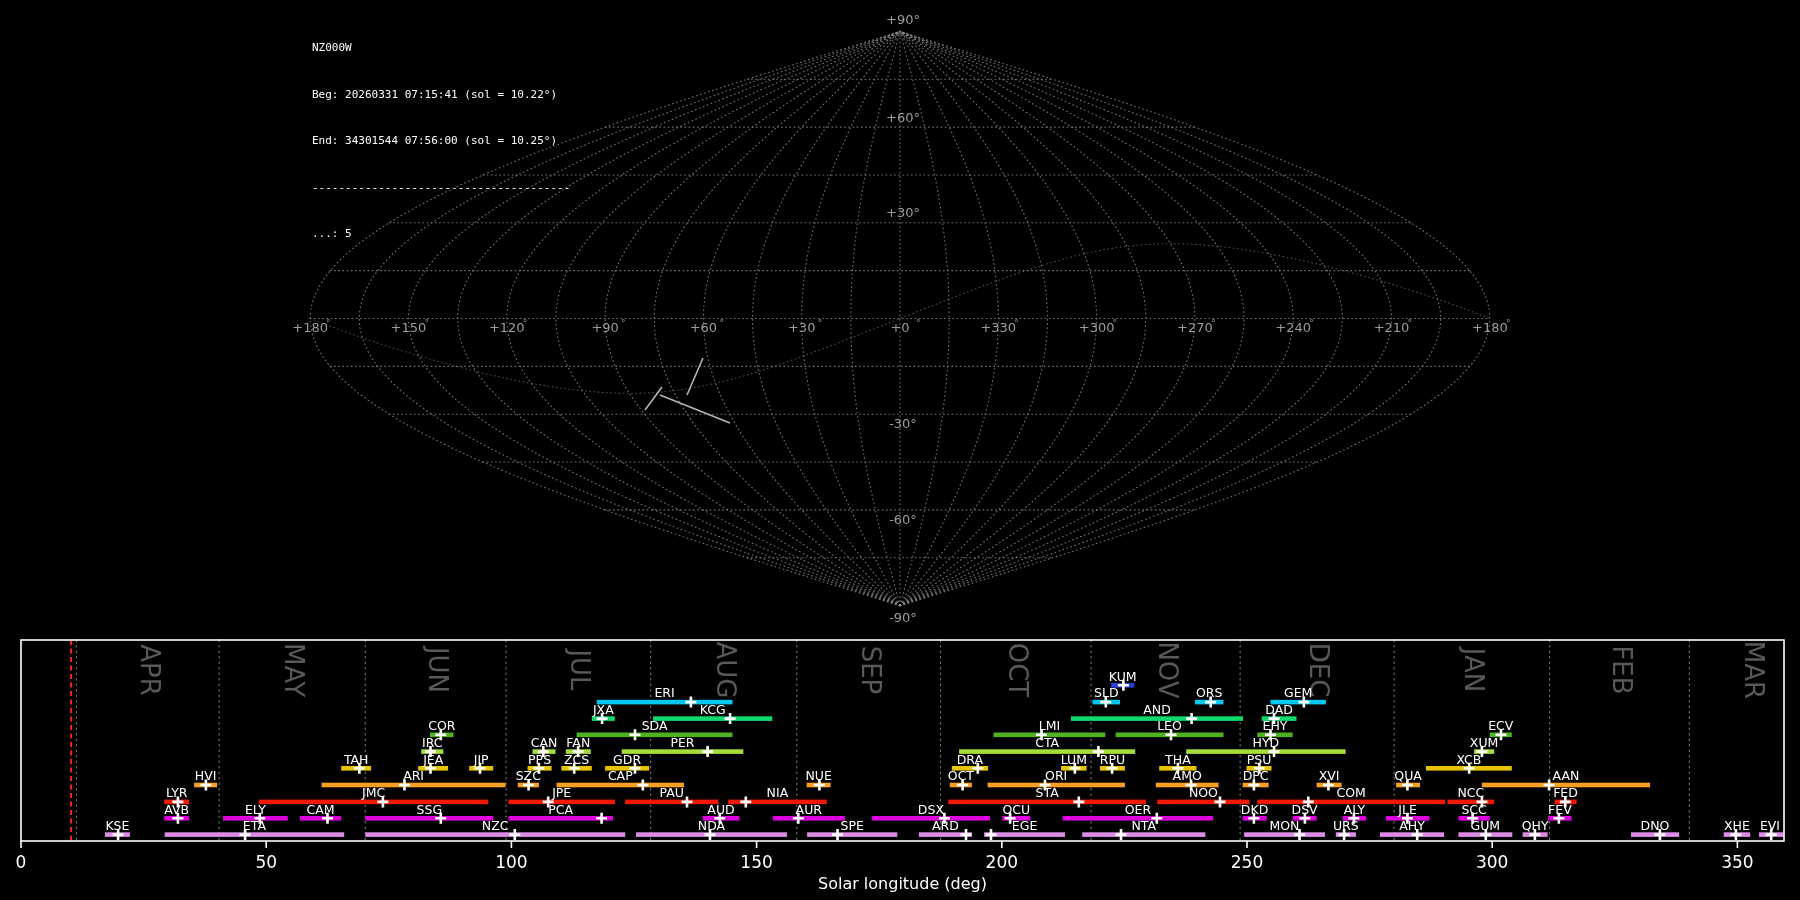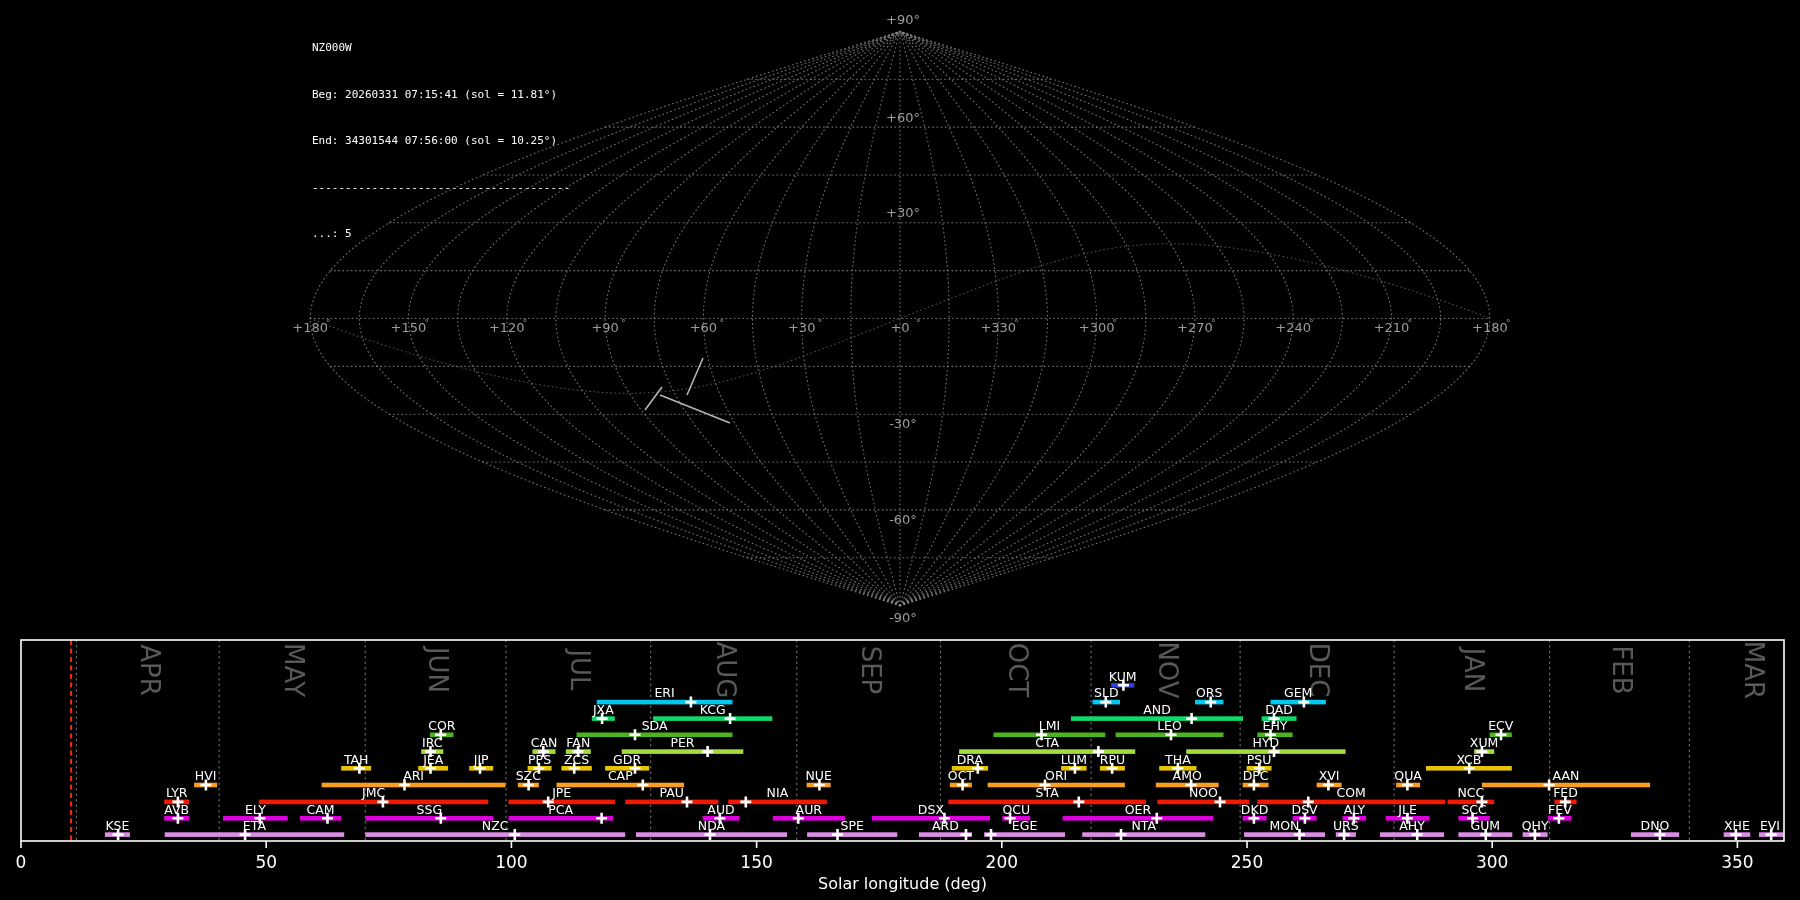--- a/index.html
+++ b/index.html
@@ -12,21 +12,21 @@
   #skymap{top:0;}
   #timeline{top:0;}
   text{font-family:"DejaVu Sans",sans-serif;}
 </style>
 </head>
 <body>
 
 <div id="screen">
   <div id="header">
     <div>NZ000W</div>
-    <div>Beg: 20260331 07:15:41 (sol = 11.81°)</div>
+    <div>Beg: 20260331 07:15:41 (sol = 10.22°)</div>
     <div>End: 34301544 07:56:00 (sol = 10.25°)</div>
     <div>---------------------------------------</div>
     <div>...: 5</div>
   </div>
   <svg id="skymap" width="1800" height="636" viewBox="0 0 1800 636">
       <path d="M900.0 605.6 L879.4 599.2 L858.9 592.8 L838.3 586.5 L817.9 580.1 L797.6 573.7 L777.4 567.3 L757.3 560.9 L737.4 554.6 L717.7 548.2 L698.3 541.8 L679.0 535.4 L660.1 529.0 L641.4 522.7 L623.1 516.3 L605.1 509.9 L587.4 503.5 L570.2 497.1 L553.3 490.8 L536.8 484.4 L520.8 478.0 L505.3 471.6 L490.2 465.2 L475.7 458.9 L461.6 452.5 L448.1 446.1 L435.2 439.7 L422.8 433.3 L411.0 427.0 L399.8 420.6 L389.2 414.2 L379.2 407.8 L369.8 401.4 L361.1 395.1 L353.1 388.7 L345.7 382.3 L339.0 375.9 L333.0 369.5 L327.7 363.2 L323.0 356.8 L319.1 350.4 L315.9 344.0 L313.4 337.6 L311.6 331.3 L310.5 324.9 L310.1 318.5 L310.5 312.1 L311.6 305.7 L313.4 299.4 L315.9 293.0 L319.1 286.6 L323.0 280.2 L327.7 273.8 L333.0 267.5 L339.0 261.1 L345.7 254.7 L353.1 248.3 L361.1 241.9 L369.8 235.6 L379.2 229.2 L389.2 222.8 L399.8 216.4 L411.0 210.0 L422.8 203.7 L435.2 197.3 L448.1 190.9 L461.6 184.5 L475.7 178.1 L490.2 171.8 L505.3 165.4 L520.8 159.0 L536.8 152.6 L553.3 146.2 L570.2 139.9 L587.4 133.5 L605.1 127.1 L623.1 120.7 L641.4 114.3 L660.1 108.0 L679.0 101.6 L698.3 95.2 L717.7 88.8 L737.4 82.4 L757.3 76.1 L777.4 69.7 L797.6 63.3 L817.9 56.9 L838.3 50.5 L858.9 44.2 L879.4 37.8 L900.0 31.4 " fill="none" stroke="#8d8d8d" stroke-width="1.1" stroke-dasharray="0.8 3.4" stroke-linecap="round" opacity="0.8"></path>
       <path d="M900.0 605.6 L881.1 599.2 L862.3 592.8 L843.5 586.5 L824.7 580.1 L806.1 573.7 L787.6 567.3 L769.2 560.9 L751.0 554.6 L732.9 548.2 L715.1 541.8 L697.4 535.4 L680.1 529.0 L663.0 522.7 L646.2 516.3 L629.6 509.9 L613.5 503.5 L597.6 497.1 L582.2 490.8 L567.1 484.4 L552.4 478.0 L538.2 471.6 L524.4 465.2 L511.0 458.9 L498.2 452.5 L485.8 446.1 L473.9 439.7 L462.6 433.3 L451.7 427.0 L441.5 420.6 L431.7 414.2 L422.6 407.8 L414.0 401.4 L406.0 395.1 L398.7 388.7 L391.9 382.3 L385.8 375.9 L380.2 369.5 L375.4 363.2 L371.1 356.8 L367.5 350.4 L364.6 344.0 L362.3 337.6 L360.6 331.3 L359.6 324.9 L359.3 318.5 L359.6 312.1 L360.6 305.7 L362.3 299.4 L364.6 293.0 L367.5 286.6 L371.1 280.2 L375.4 273.8 L380.2 267.5 L385.8 261.1 L391.9 254.7 L398.7 248.3 L406.0 241.9 L414.0 235.6 L422.6 229.2 L431.7 222.8 L441.5 216.4 L451.7 210.0 L462.6 203.7 L473.9 197.3 L485.8 190.9 L498.2 184.5 L511.0 178.1 L524.4 171.8 L538.2 165.4 L552.4 159.0 L567.1 152.6 L582.2 146.2 L597.6 139.9 L613.5 133.5 L629.6 127.1 L646.2 120.7 L663.0 114.3 L680.1 108.0 L697.4 101.6 L715.1 95.2 L732.9 88.8 L751.0 82.4 L769.2 76.1 L787.6 69.7 L806.1 63.3 L824.7 56.9 L843.5 50.5 L862.3 44.2 L881.1 37.8 L900.0 31.4 " fill="none" stroke="#8d8d8d" stroke-width="1.1" stroke-dasharray="0.8 3.4" stroke-linecap="round" opacity="0.8"></path>
       <path d="M900.0 605.6 L882.8 599.2 L865.7 592.8 L848.6 586.5 L831.6 580.1 L814.6 573.7 L797.8 567.3 L781.1 560.9 L764.5 554.6 L748.1 548.2 L731.9 541.8 L715.9 535.4 L700.1 529.0 L684.5 522.7 L669.2 516.3 L654.2 509.9 L639.5 503.5 L625.1 497.1 L611.1 490.8 L597.4 484.4 L584.0 478.0 L571.1 471.6 L558.5 465.2 L546.4 458.9 L534.7 452.5 L523.5 446.1 L512.7 439.7 L502.3 433.3 L492.5 427.0 L483.1 420.6 L474.3 414.2 L466.0 407.8 L458.2 401.4 L450.9 395.1 L444.2 388.7 L438.1 382.3 L432.5 375.9 L427.5 369.5 L423.1 363.2 L419.2 356.8 L415.9 350.4 L413.2 344.0 L411.1 337.6 L409.6 331.3 L408.7 324.9 L408.4 318.5 L408.7 312.1 L409.6 305.7 L411.1 299.4 L413.2 293.0 L415.9 286.6 L419.2 280.2 L423.1 273.8 L427.5 267.5 L432.5 261.1 L438.1 254.7 L444.2 248.3 L450.9 241.9 L458.2 235.6 L466.0 229.2 L474.3 222.8 L483.1 216.4 L492.5 210.0 L502.3 203.7 L512.7 197.3 L523.5 190.9 L534.7 184.5 L546.4 178.1 L558.5 171.8 L571.1 165.4 L584.0 159.0 L597.4 152.6 L611.1 146.2 L625.1 139.9 L639.5 133.5 L654.2 127.1 L669.2 120.7 L684.5 114.3 L700.1 108.0 L715.9 101.6 L731.9 95.2 L748.1 88.8 L764.5 82.4 L781.1 76.1 L797.8 69.7 L814.6 63.3 L831.6 56.9 L848.6 50.5 L865.7 44.2 L882.8 37.8 L900.0 31.4 " fill="none" stroke="#8d8d8d" stroke-width="1.1" stroke-dasharray="0.8 3.4" stroke-linecap="round" opacity="0.8"></path>
       <path d="M900.0 605.6 L884.6 599.2 L869.1 592.8 L853.8 586.5 L838.4 580.1 L823.2 573.7 L808.0 567.3 L793.0 560.9 L778.1 554.6 L763.3 548.2 L748.7 541.8 L734.3 535.4 L720.1 529.0 L706.1 522.7 L692.3 516.3 L678.8 509.9 L665.6 503.5 L652.6 497.1 L640.0 490.8 L627.6 484.4 L615.6 478.0 L604.0 471.6 L592.7 465.2 L581.8 458.9 L571.2 452.5 L561.1 446.1 L551.4 439.7 L542.1 433.3 L533.2 427.0 L524.8 420.6 L516.9 414.2 L509.4 407.8 L502.4 401.4 L495.9 395.1 L489.8 388.7 L484.3 382.3 L479.3 375.9 L474.7 369.5 L470.7 363.2 L467.3 356.8 L464.3 350.4 L461.9 344.0 L460.0 337.6 L458.7 331.3 L457.9 324.9 L457.6 318.5 L457.9 312.1 L458.7 305.7 L460.0 299.4 L461.9 293.0 L464.3 286.6 L467.3 280.2 L470.7 273.8 L474.7 267.5 L479.3 261.1 L484.3 254.7 L489.8 248.3 L495.9 241.9 L502.4 235.6 L509.4 229.2 L516.9 222.8 L524.8 216.4 L533.2 210.0 L542.1 203.7 L551.4 197.3 L561.1 190.9 L571.2 184.5 L581.8 178.1 L592.7 171.8 L604.0 165.4 L615.6 159.0 L627.6 152.6 L640.0 146.2 L652.6 139.9 L665.6 133.5 L678.8 127.1 L692.3 120.7 L706.1 114.3 L720.1 108.0 L734.3 101.6 L748.7 95.2 L763.3 88.8 L778.1 82.4 L793.0 76.1 L808.0 69.7 L823.2 63.3 L838.4 56.9 L853.8 50.5 L869.1 44.2 L884.6 37.8 L900.0 31.4 " fill="none" stroke="#8d8d8d" stroke-width="1.1" stroke-dasharray="0.8 3.4" stroke-linecap="round" opacity="0.8"></path>
       <path d="M900.0 605.6 L886.3 599.2 L872.6 592.8 L858.9 586.5 L845.3 580.1 L831.7 573.7 L818.2 567.3 L804.9 560.9 L791.6 554.6 L778.5 548.2 L765.5 541.8 L752.7 535.4 L740.1 529.0 L727.6 522.7 L715.4 516.3 L703.4 509.9 L691.6 503.5 L680.1 497.1 L668.9 490.8 L657.9 484.4 L647.2 478.0 L636.9 471.6 L626.8 465.2 L617.1 458.9 L607.8 452.5 L598.8 446.1 L590.1 439.7 L581.9 433.3 L574.0 427.0 L566.5 420.6 L559.4 414.2 L552.8 407.8 L546.6 401.4 L540.8 395.1 L535.4 388.7 L530.5 382.3 L526.0 375.9 L522.0 369.5 L518.4 363.2 L515.4 356.8 L512.7 350.4 L510.6 344.0 L508.9 337.6 L507.7 331.3 L507.0 324.9 L506.8 318.5 L507.0 312.1 L507.7 305.7 L508.9 299.4 L510.6 293.0 L512.7 286.6 L515.4 280.2 L518.4 273.8 L522.0 267.5 L526.0 261.1 L530.5 254.7 L535.4 248.3 L540.8 241.9 L546.6 235.6 L552.8 229.2 L559.4 222.8 L566.5 216.4 L574.0 210.0 L581.9 203.7 L590.1 197.3 L598.8 190.9 L607.8 184.5 L617.1 178.1 L626.8 171.8 L636.9 165.4 L647.2 159.0 L657.9 152.6 L668.9 146.2 L680.1 139.9 L691.6 133.5 L703.4 127.1 L715.4 120.7 L727.6 114.3 L740.1 108.0 L752.7 101.6 L765.5 95.2 L778.5 88.8 L791.6 82.4 L804.9 76.1 L818.2 69.7 L831.7 63.3 L845.3 56.9 L858.9 50.5 L872.6 44.2 L886.3 37.8 L900.0 31.4 " fill="none" stroke="#8d8d8d" stroke-width="1.1" stroke-dasharray="0.8 3.4" stroke-linecap="round" opacity="0.8"></path>

